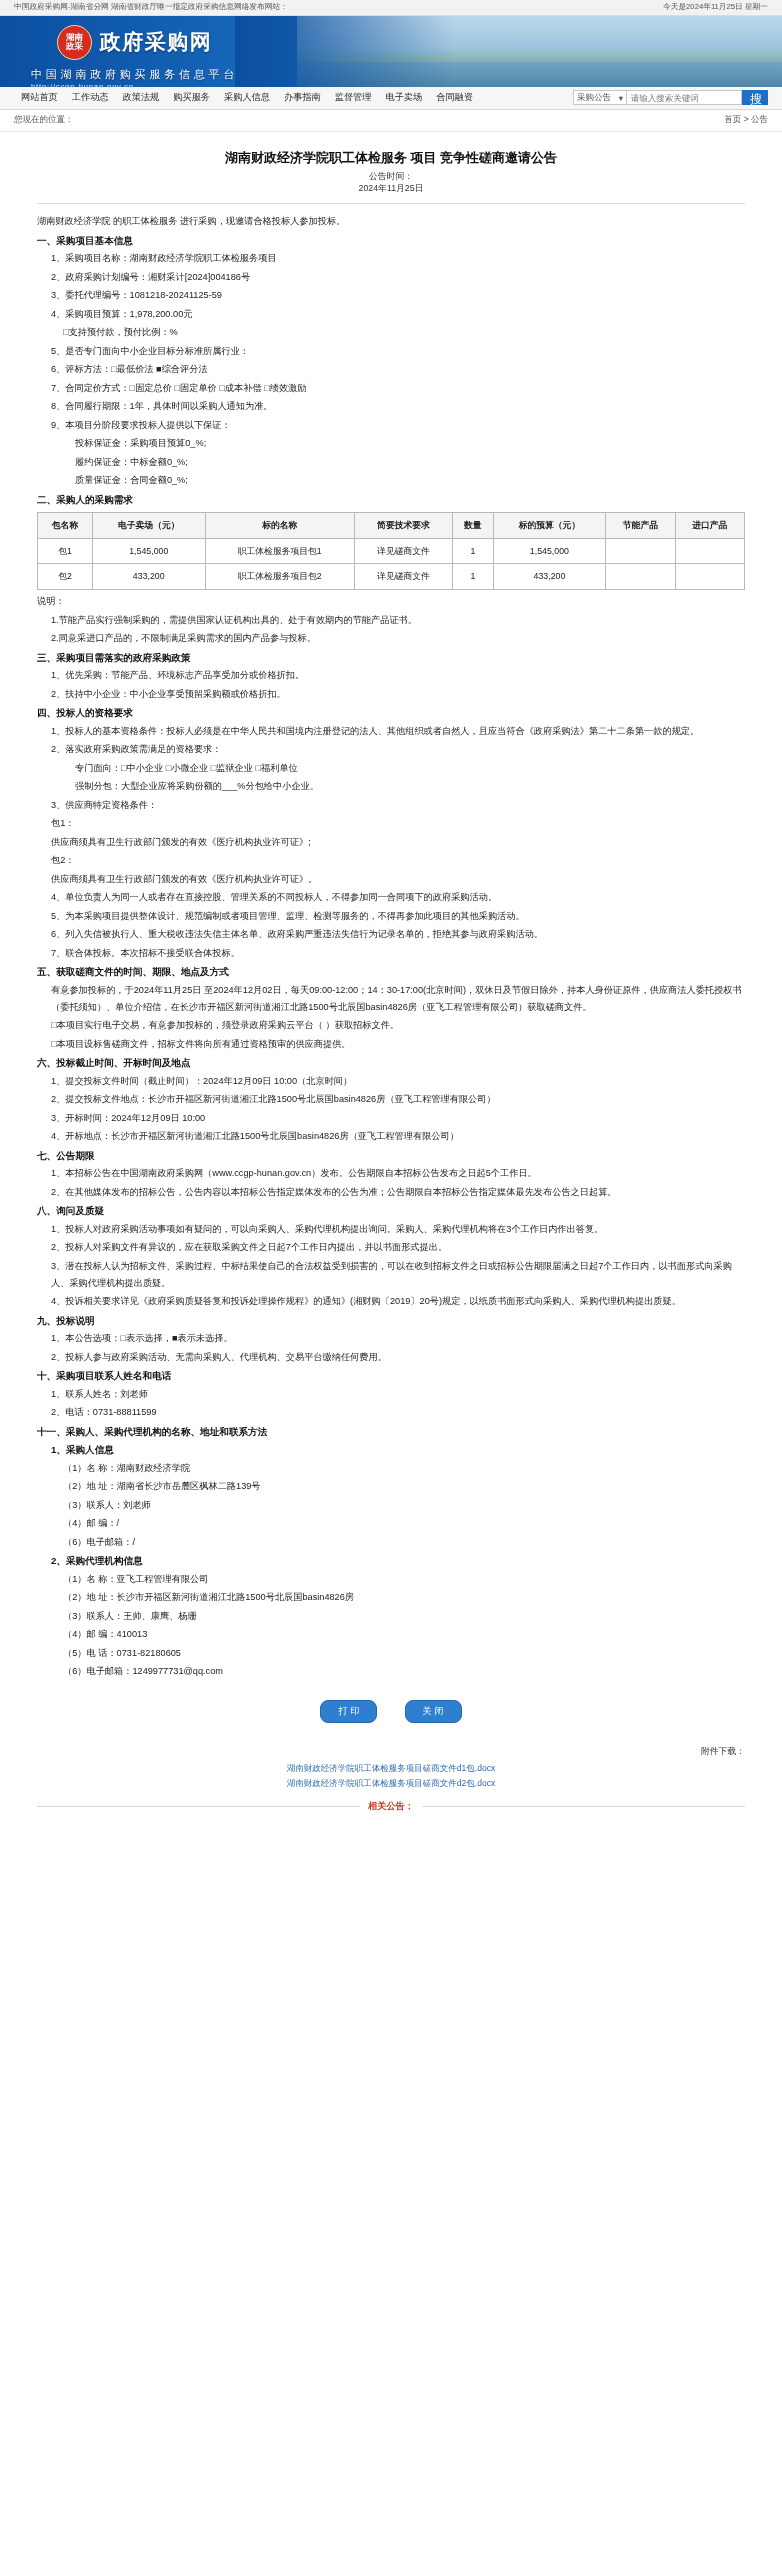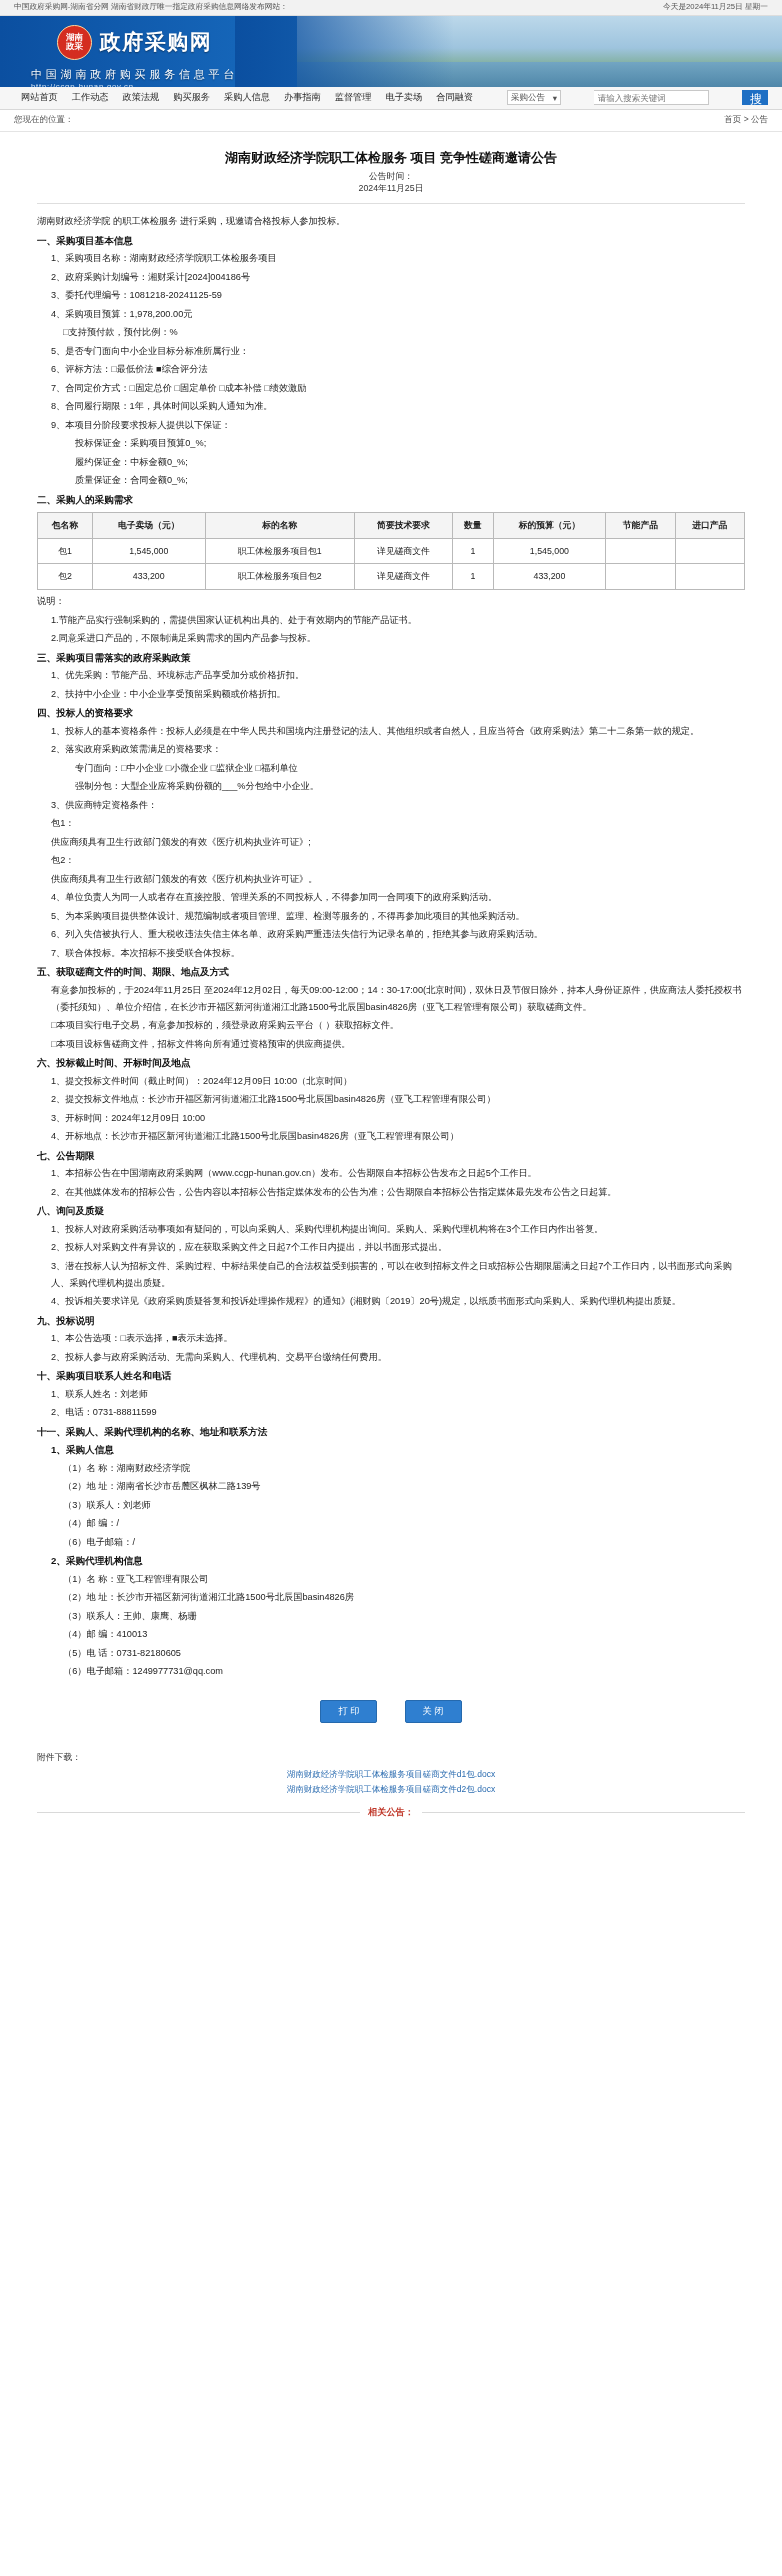--- a/index.html
+++ b/index.html
@@ -67,21 +67,21 @@
     border-bottom: 0.8px solid #d8d8d8;
     display: flex; align-items: center;
     padding: 0 14px;
     height: 23px;
     font-size: 9.2px;
   }
   .nav a {
     color: #2a2a2a; text-decoration: none; padding: 0 7px; white-space: nowrap;
   }
   .nav .spacer { flex: 1; }
-  .search-wrap { display: flex; align-items: center; gap: 33px; }
+  .search-wrap { display: flex; align-items: center; }
   .select-box {
     border: 0.8px solid #c8c8c8; background: #fff; height: 15.4px; width: 54px;
     font-size: 8.5px; display: flex; align-items: center; justify-content: space-between;
     padding: 0 3.1px; color: #555;
   }
   .search-input {
     border: 0.8px solid #c8c8c8; border-left: none; height: 15.4px; width: 115px;
     font-size: 8.5px; padding: 0 3.8px; color: #999; outline: none;
   }
   .search-btn {
@@ -119,24 +119,24 @@
   }
   table.pt th, table.pt td {
     border: 0.8px solid #b9b9b9; padding: 3.8px 3.1px; text-align: center; color: #222;
   }
   table.pt th { background: #f4f4f4; font-weight: bold; }
 
   .btn-row { text-align: center; margin: 20px 0 7.7px 0; }
   .btn {
     display: inline-block; background: #2f7fd0; color: #fff; border: 0.8px solid #2569ad;
     font-size: 9.2px; padding: 3.8px 17px; margin: 0 12.3px; cursor: pointer;
-    border-radius: 2px;
+    border-radius: 8px;
   }
   .attach-h {
-    font-size: 8.8px; color: #333; text-align: left; margin-top: 29px;
+    font-size: 8.8px; color: #333; text-align: right; margin-top: 23px;
     padding-bottom: 3.1px;
   }
   .attach-list { text-align: center; font-size: 8.5px; line-height: 15.4px; }
   .attach-list a { color: #2b6cb0; text-decoration: none; }
   .rel-bar {
     margin-top: 14px; border-top: 0.8px solid #d9d9d9;
     text-align: center; padding-top: 6.1px; font-size: 9.2px; color: #c0392b; font-weight: bold;
   }
   .rel-tag {
     display:inline-block; background:#fff; padding: 0 7.7px; position: relative; top: -12.3px;

